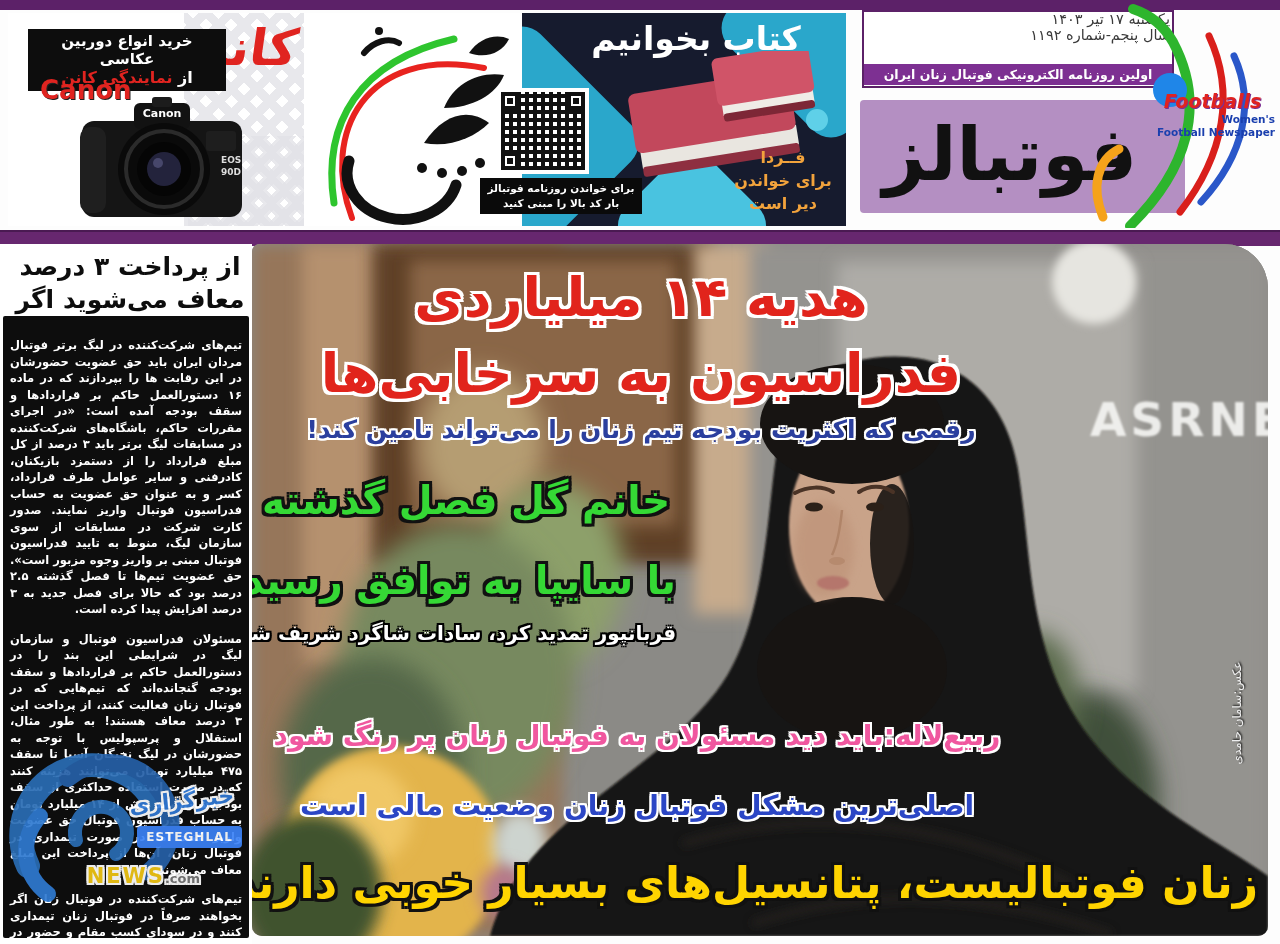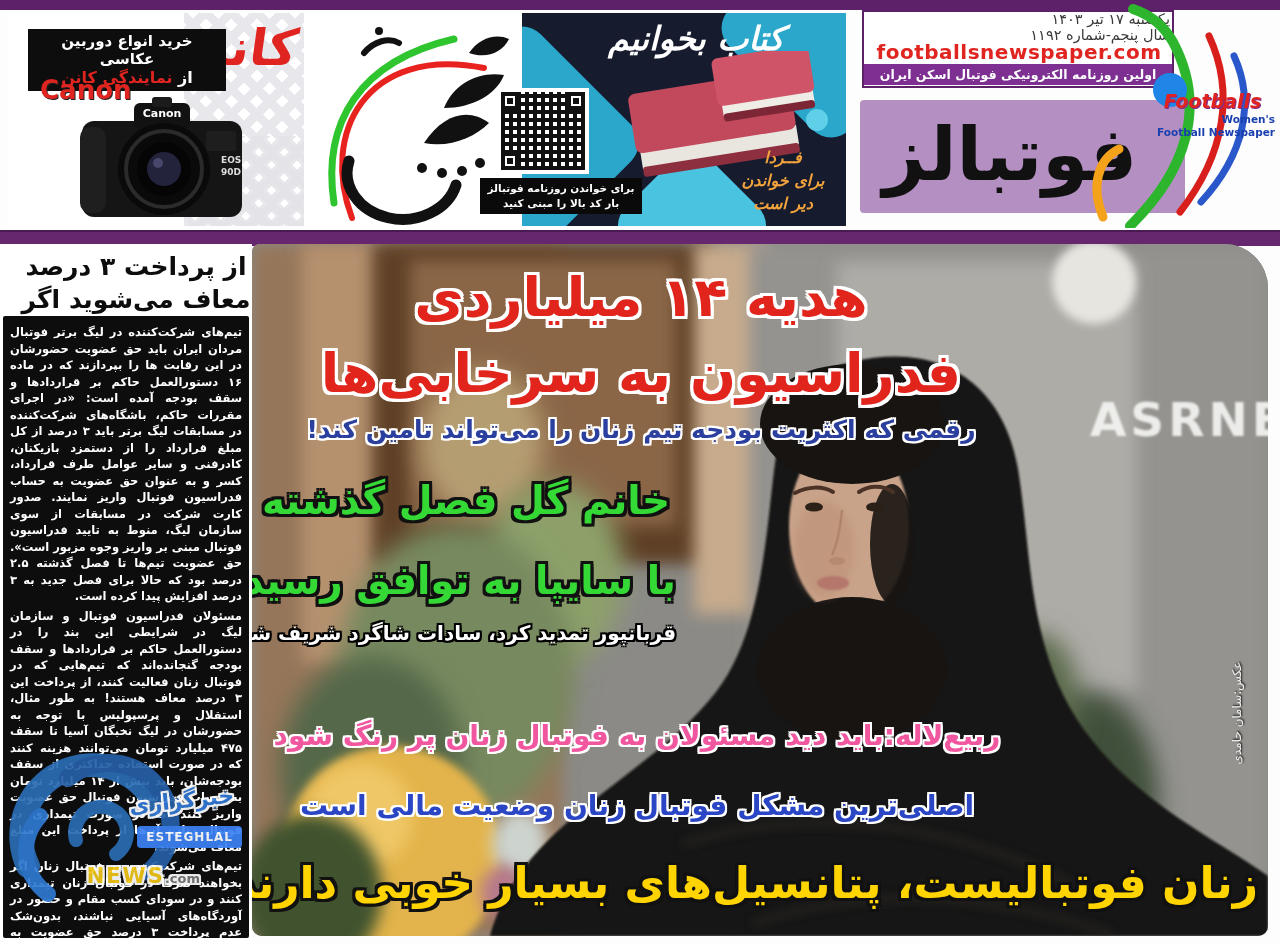--- a/index.html
+++ b/index.html
@@ -27,22 +27,22 @@
   #canon-tagbox .l1{font-size:15px;font-weight:bold;}
   #canon-tagbox .l2{font-size:16px;font-weight:bold;color:#e02420;}
   #canon-tagbox .l2 .pre{color:#fff;}
   #canon-brand{left:32px;top:62px;font-size:26px;font-weight:bold;color:#e02420;text-shadow:1px 1px 0 #222;}
   #canon-camera{left:48px;top:84px;}
   
   #calli{left:304px;top:13px;width:218px;height:213px;background:#fff;overflow:hidden;}
   
   #book-ad{left:522px;top:13px;width:324px;height:213px;background:#161b2e;overflow:hidden;}
   .diamond{position:absolute;border-radius:26px;transform:rotate(45deg);}
-  #book-title{left:30px;top:6px;width:288px;font-size:33px;font-weight:bold;color:#fff;font-style:italic;}
-  #book-slogan{left:205px;top:133px;width:112px;color:#f2a33c;font-weight:bold;font-size:16px;line-height:23px;text-align:center;font-style:italic;}
+  #book-title{left:30px;top:6px;width:288px;font-size:33px;font-weight:bold;color:#fff;}
+  #book-slogan{left:205px;top:133px;width:112px;color:#f2a33c;font-weight:bold;font-size:16px;line-height:23px;text-align:center;}
   
   #qr-box{left:497px;top:88px;width:92px;height:86px;background:#fff;padding:4px;box-sizing:border-box;}
   #qr-inner{position:relative;width:100%;height:100%;background:
       repeating-linear-gradient(0deg,#111 0 4px,transparent 4px 8px),
       repeating-linear-gradient(90deg,#111 0 4px,#fff 4px 8px);}
   .finder{position:absolute;width:18px;height:18px;background:#fff;border:4px solid #111;box-sizing:border-box;}
   .finder::after{content:"";position:absolute;left:2px;top:2px;width:6px;height:6px;background:#111;}
   #qr-caption{left:480px;top:178px;width:158px;background:#0a0a0a;color:#fff;font-size:10.5px;
       line-height:15px;text-align:center;padding:3px 2px;font-weight:bold;}
   
@@ -51,25 +51,25 @@
   #mast-site{left:868px;top:40px;width:302px;font-size:20px;font-weight:bold;color:#e02420;text-align:center;letter-spacing:.5px;}
   #mast-tagline{left:864px;top:64px;width:308px;height:21px;background:#7d3092;color:#fff;
       font-size:12.5px;font-weight:bold;text-align:center;line-height:21px;}
   #logo-box{left:860px;top:100px;width:325px;height:113px;background:#b48fc2;border-radius:4px;}
   #logo-fa{left:860px;top:100px;width:300px;height:113px;font-size:74px;font-weight:bold;color:#111;
       text-align:center;line-height:108px;}
   #logo-en{left:1150px;top:90px;width:125px;color:#e0231f;font-weight:bold;font-style:italic;font-size:19px;text-align:center;text-shadow:1px 1px 0 #7d3092;}
   #logo-sub{left:1130px;top:113px;width:145px;color:#1a3fae;font-weight:bold;font-size:10.5px;line-height:13px;text-align:right;padding-right:4px;}
   
   #column{left:0;top:244px;width:252px;height:700px;background:#fff;}
-  #col-title{position:absolute;left:10px;top:6px;width:252px;text-align:center;font-size:25px;
+  #col-title{position:absolute;left:4px;top:6px;width:252px;text-align:center;font-size:25px;
       font-weight:bold;color:#0d0d0d;line-height:33px;direction:rtl;}
   #article-box{position:absolute;left:3px;top:72px;width:246px;height:622px;background:#0d0d0d;
       color:#fff;box-sizing:border-box;padding:8px 7px;overflow:hidden;border-radius:2px;}
-  #article-box p{margin:0 0 3px;font-size:11.5px;line-height:16.5px;text-align:justify;text-align-last:right;direction:rtl;font-weight:bold;}
+  #article-box p{margin:13px 0 3px;font-size:11.5px;line-height:16.5px;text-align:justify;text-align-last:right;direction:rtl;font-weight:bold;}
   #watermark{position:absolute;left:6px;top:500px;width:238px;height:192px;opacity:.92;}
   .wm-fa{position:absolute;right:10px;top:44px;font-size:22px;font-weight:bold;color:#3079d6;transform:rotate(-6deg);}
   .wm-team{position:absolute;right:2px;top:82px;background:#3b82f6;color:#fff;font-size:12px;font-weight:bold;
       padding:4px 9px;border-radius:4px;letter-spacing:1px;}
   .wm-news{position:absolute;right:44px;top:120px;font-size:21px;font-weight:bold;color:#f2c714;letter-spacing:2px;margin-left:44px;}
   .wm-com{font-size:13px;color:#777;letter-spacing:0;font-weight:bold;}
   
   #photo{left:252px;top:244px;width:1016px;height:692px;border-radius:8px 44px 10px 10px;overflow:hidden;background:#8b8a86;}
   .hl{position:absolute;font-weight:bold;direction:rtl;text-align:center;white-space:nowrap;}
   #hl-red1{left:14px;top:16px;width:750px;font-size:54px;line-height:76px;color:#e1241c;}
@@ -168,22 +168,21 @@
   <div class="abs rtl" id="qr-caption">
     <div>برای خواندن روزنامه فوتبالز</div>
     <div>بار کد بالا را مبنی کنید</div>
   </div>
 
   <div class="abs" id="mast-box"></div>
   <div class="abs rtl" id="mast-date">
     <div>یکشنبه ۱۷ تیر ۱۴۰۳</div>
     <div>سال پنجم-شماره ۱۱۹۲</div>
   </div>
-  <div class="abs" id="mast-site">footballsnewspaper.com</div>
-  <div class="abs rtl" id="mast-tagline">اولین روزنامه الکترونیکی فوتبال اسکن ایران</div>
+  <div class="abs rtl" id="mast-tagline">اولین روزنامه الکترونیکی فوتبال زنان ایران</div>
   <div class="abs" id="logo-box"></div>
   <div class="abs rtl" id="logo-fa">فوتبالز</div>
   <svg class="abs" style="left:1085px;top:2px;" width="195" height="226" viewBox="0 0 195 226">
     <path d="M 18,215 C 6,185 12,158 34,147" stroke="#f5a21b" stroke-width="9" fill="none" stroke-linecap="round"></path>
     <path d="M 45,224 C 102,168 122,104 88,40 C 79,24 66,13 48,7" stroke="#2db52d" stroke-width="10" fill="none" stroke-linecap="round"></path>
     <path d="M 95,210 C 140,152 150,90 124,34" stroke="#d91f1b" stroke-width="7" fill="none" stroke-linecap="round"></path>
     <path d="M 116,200 C 160,152 170,100 149,54" stroke="#2a57c9" stroke-width="7" fill="none" stroke-linecap="round"></path>
     <circle cx="85" cy="88" r="17" fill="#1f86e8"></circle>
   </svg>
   <div class="abs" id="logo-en">Footballs</div>

